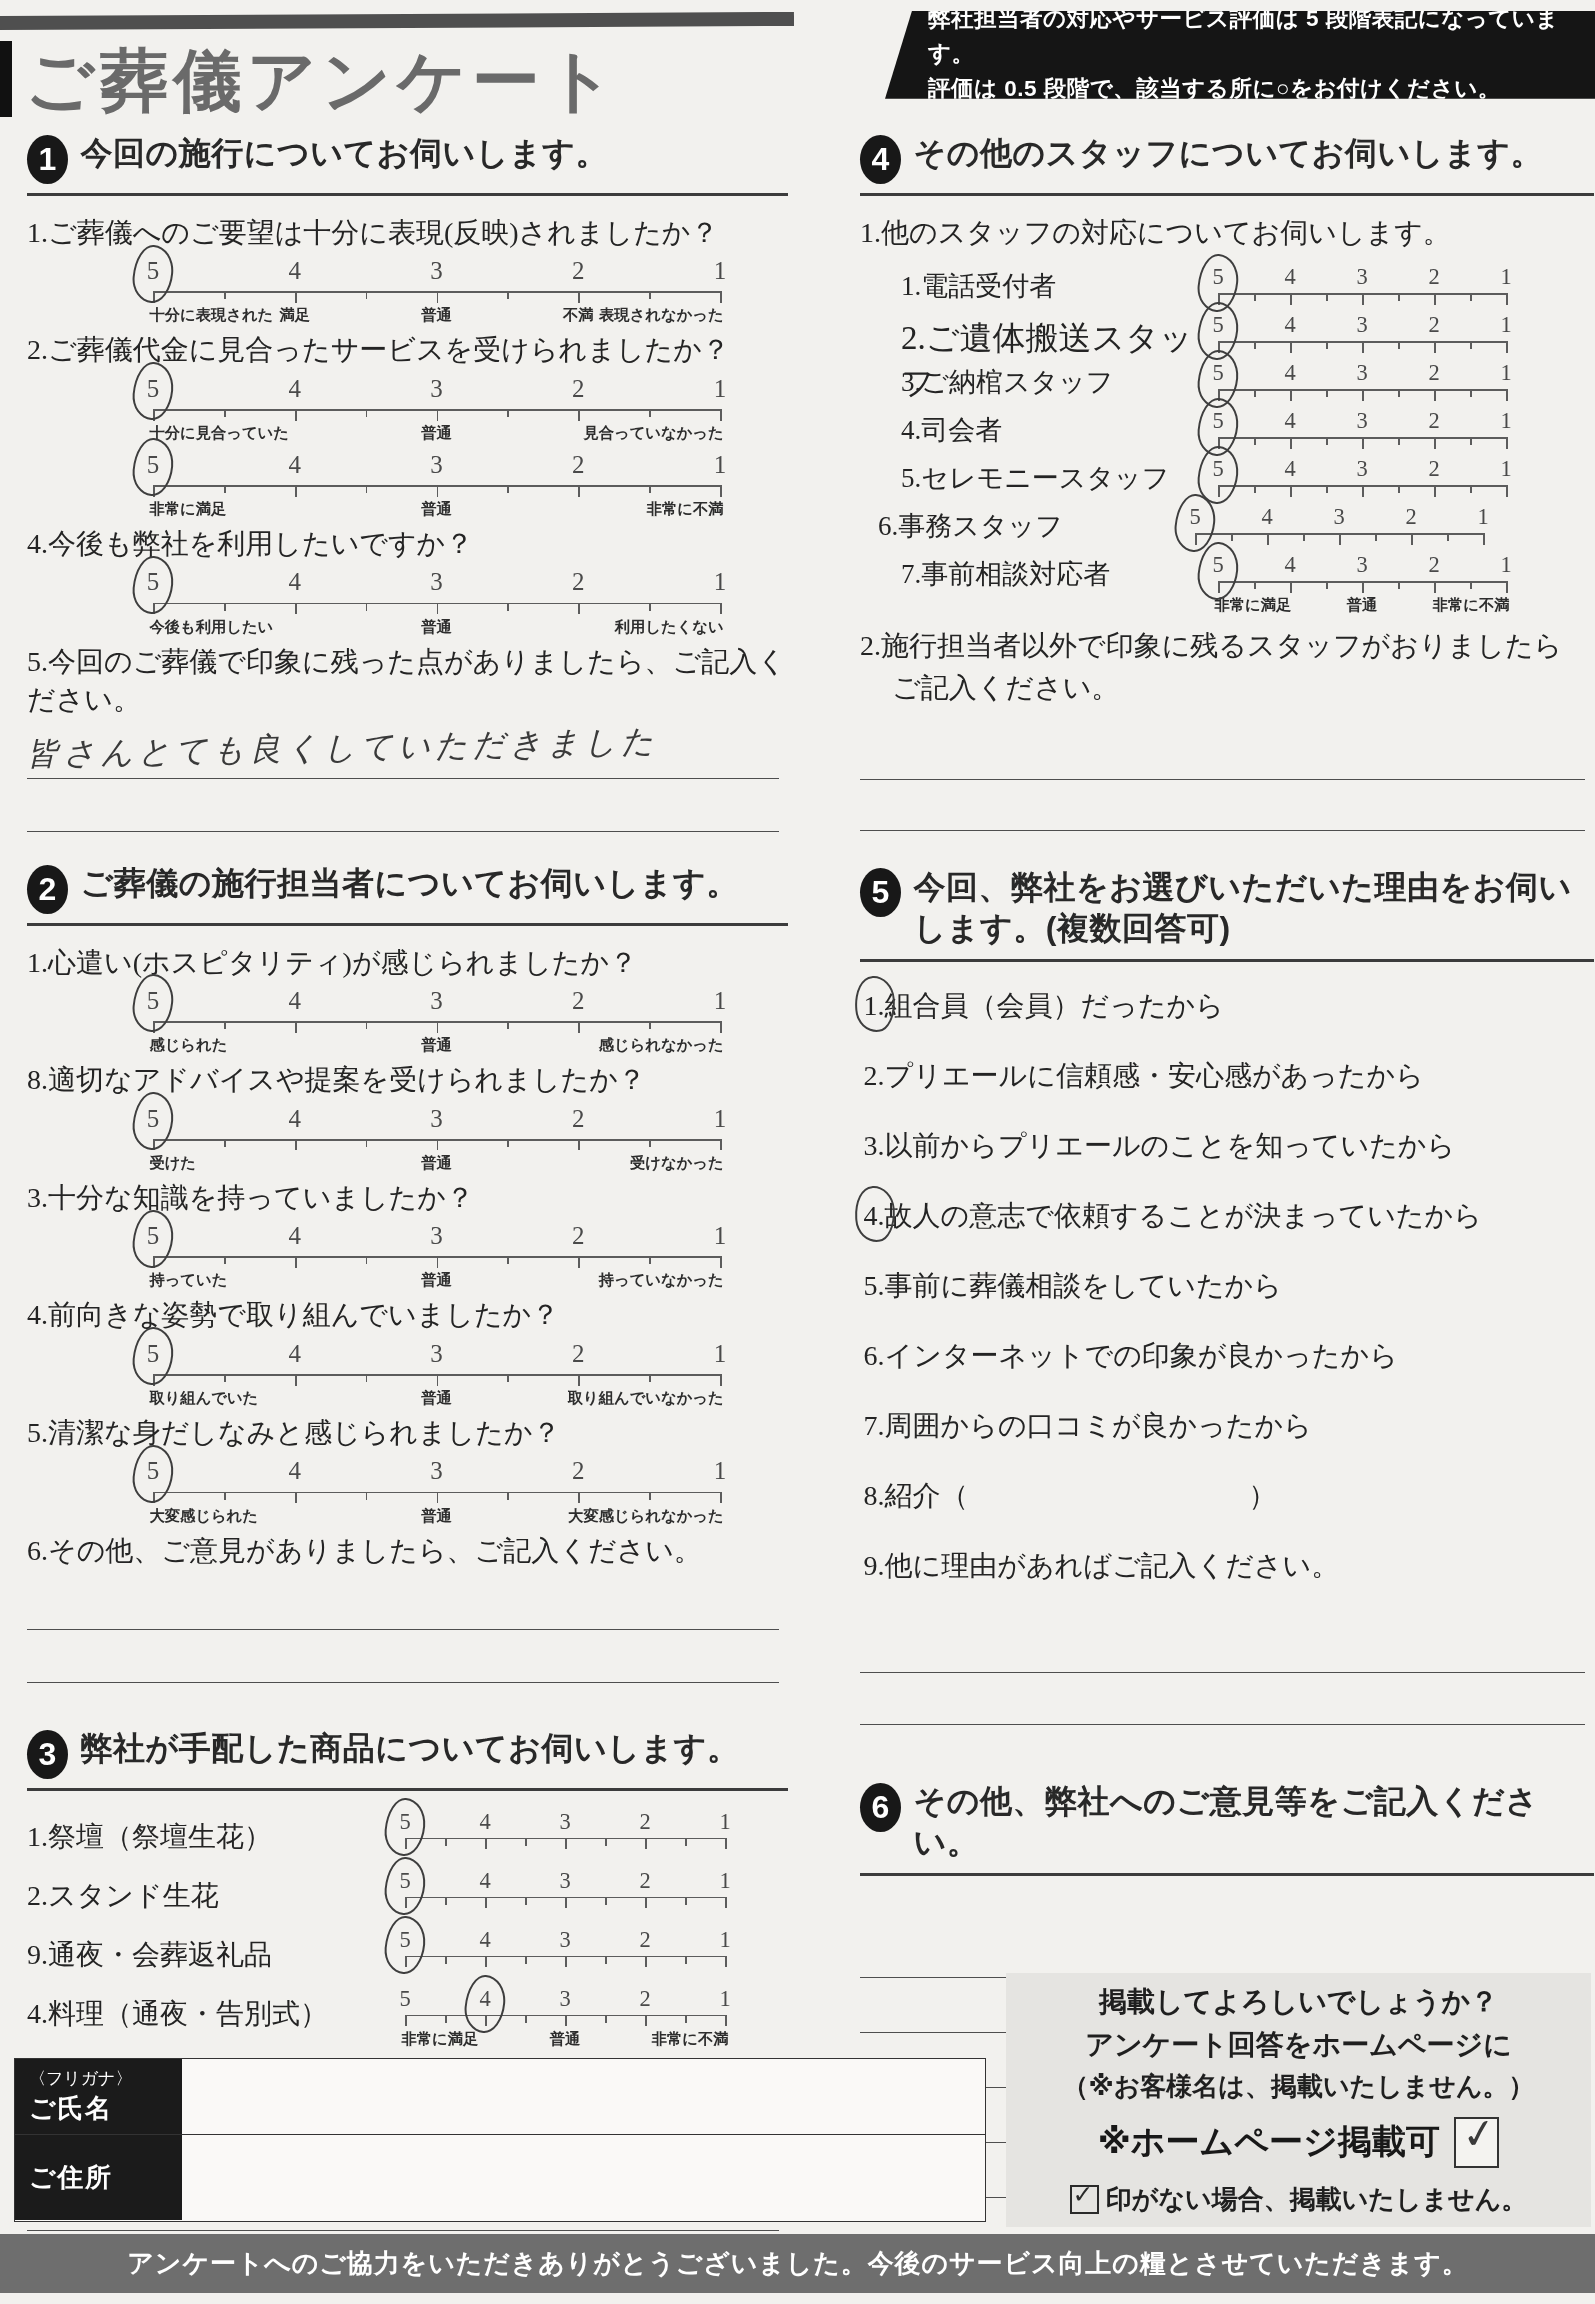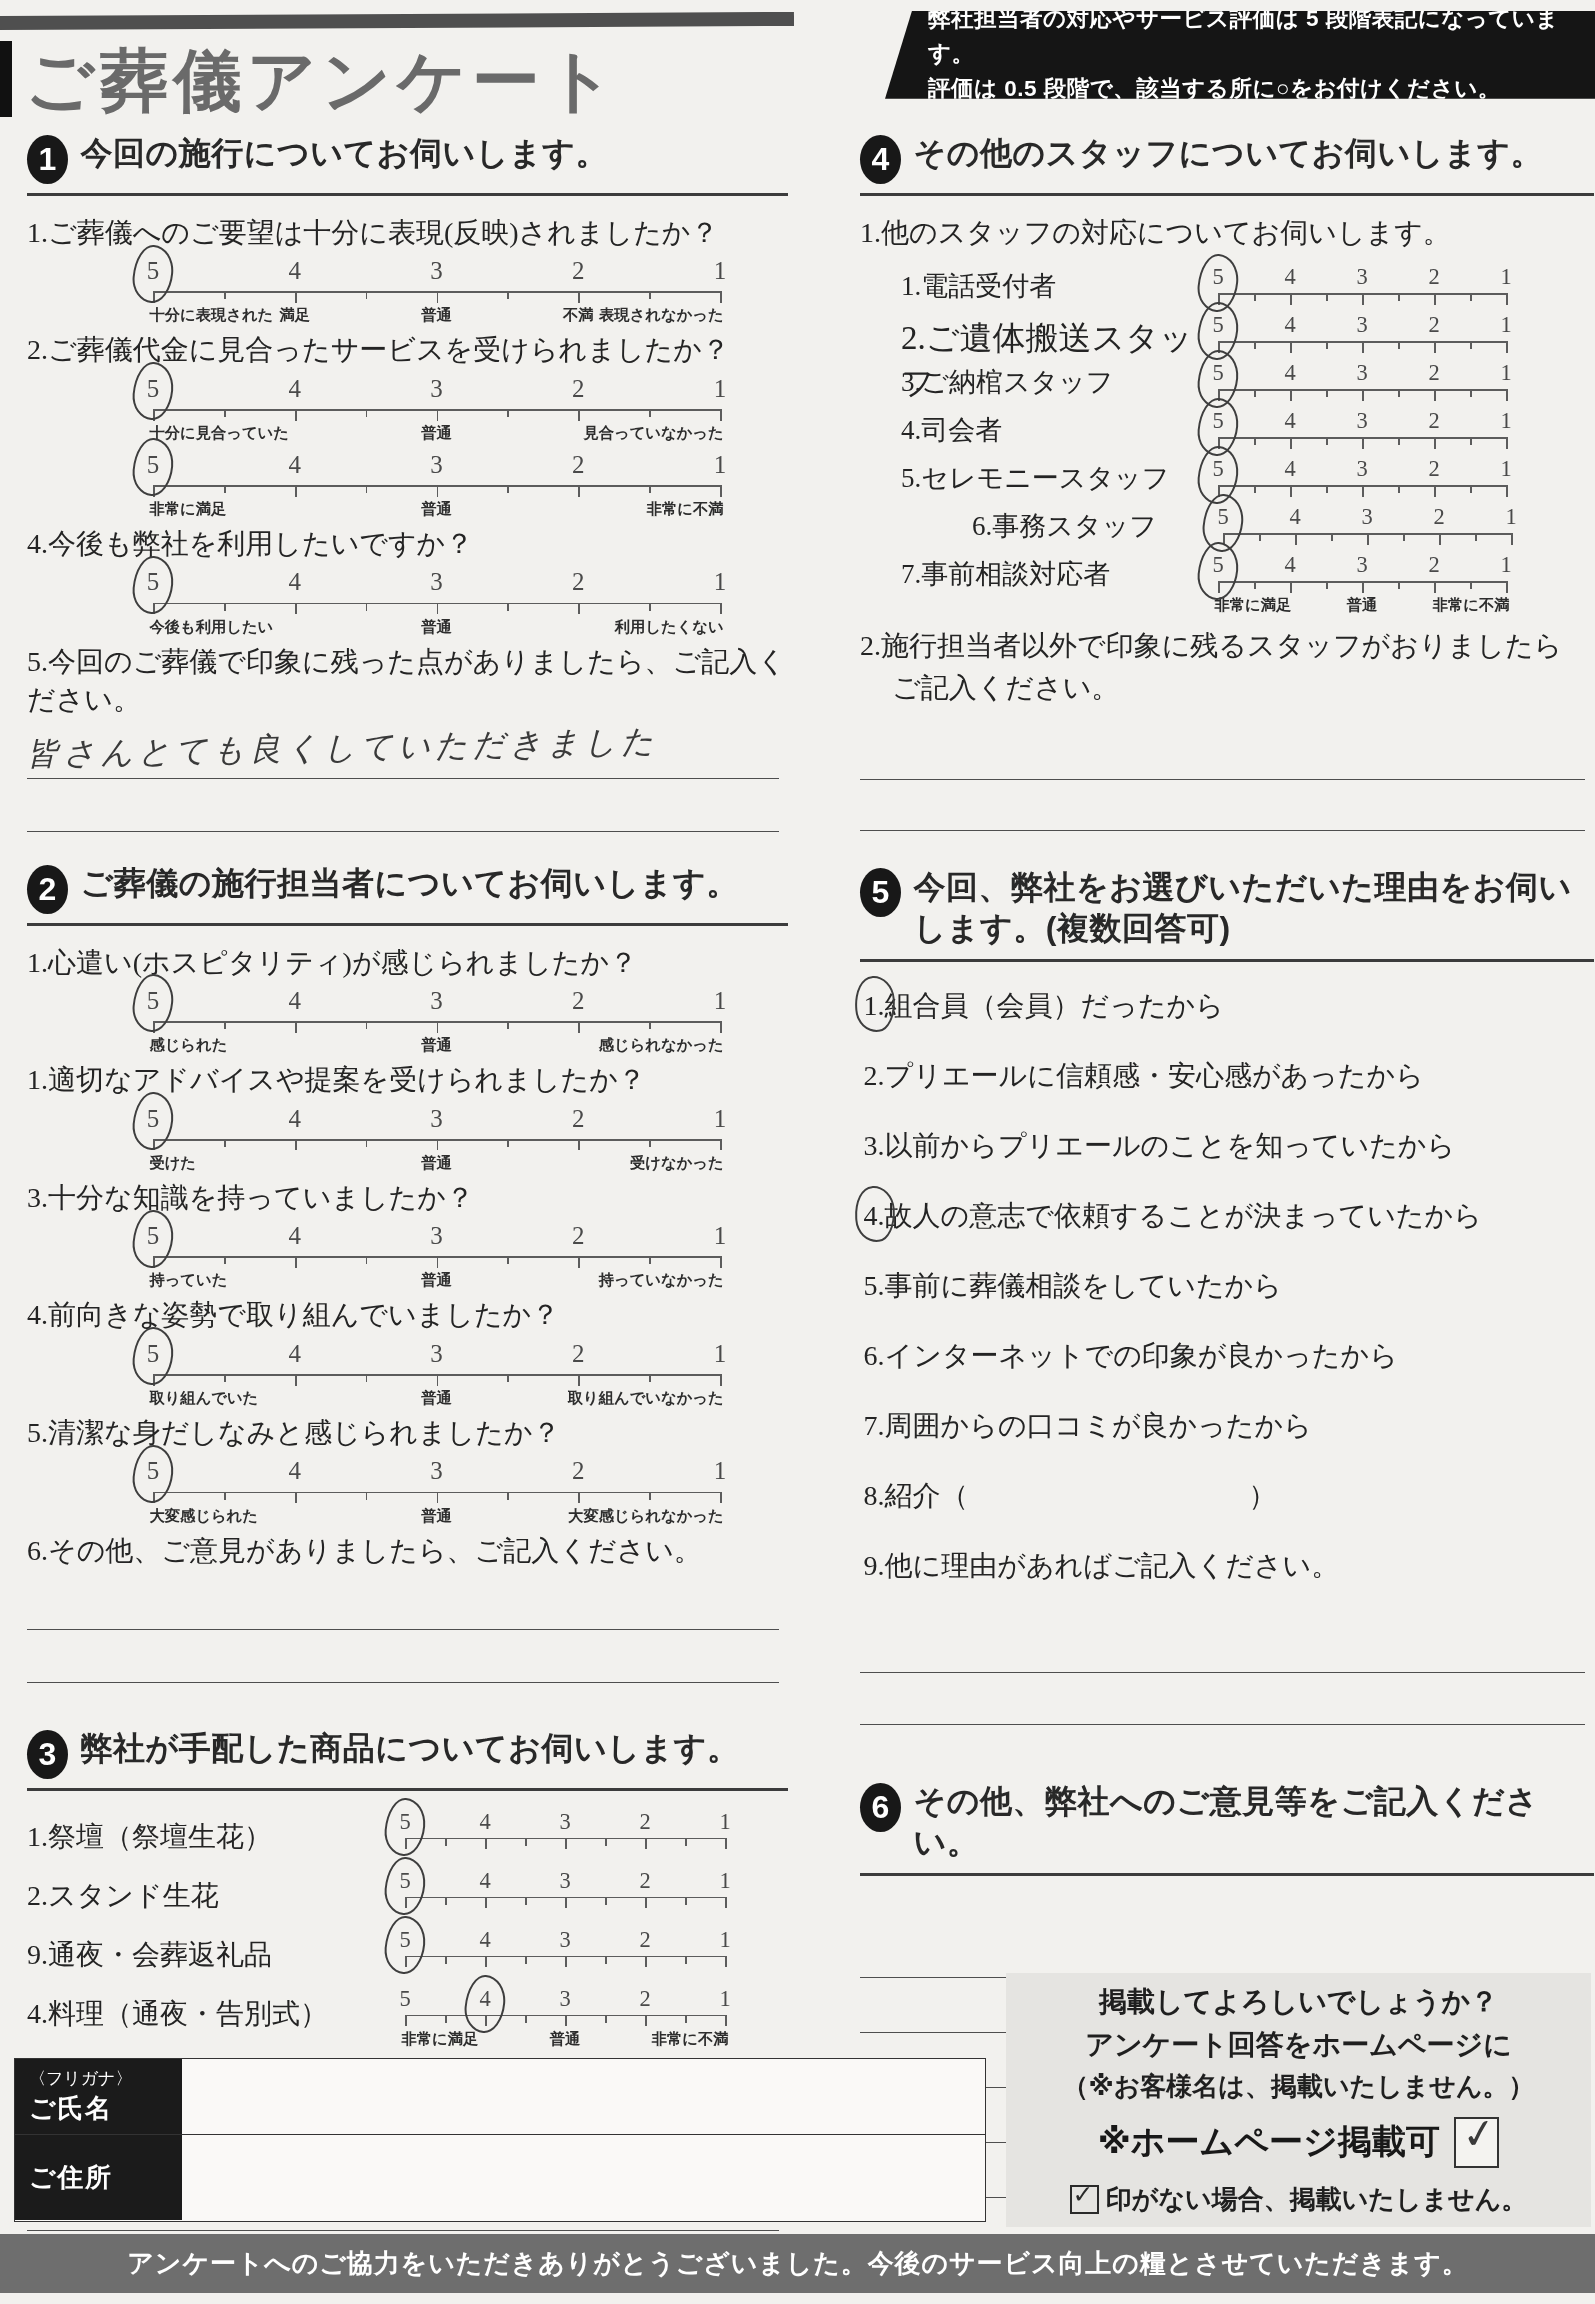--- a/index.html
+++ b/index.html
@@ -232,21 +232,21 @@
             <div class="tick major" style="left: 75%;"></div>
             <div class="tick minor" style="left: 87.5%;"></div>
             <div class="tick major" style="left: 100%;"></div>
             <span class="slabel" style="left: 0%; transform: translateX(-3.6px);">感じられた</span>
             <span class="slabel" style="left: 50%; transform: translateX(-50%);">普通</span>
             <span class="slabel" style="left: 100%; transform: translateX(calc(-100% + 3.6px));">感じられなかった</span>
             <div class="circle" style="left: 0%;"></div>
           </div>
         </div>
         <div class="q">
-          <div class="q-text">1.適切なアドバイスや提案を受けられましたか？</div>
+          <div class="q-text">8.適切なアドバイスや提案を受けられましたか？</div>
           <div class="scale scale-std">
             <span class="num" style="left: 0%;">5</span>
             <span class="num" style="left: 25%;">4</span>
             <span class="num" style="left: 50%;">3</span>
             <span class="num" style="left: 75%;">2</span>
             <span class="num" style="left: 100%;">1</span>
             <div class="base"></div>
             <div class="tick major" style="left: 0%;"></div>
             <div class="tick minor" style="left: 12.5%;"></div>
             <div class="tick major" style="left: 25%;"></div>
@@ -546,21 +546,21 @@
             <div class="tick major" style="left: 25%;"></div>
             <div class="tick minor" style="left: 37.5%;"></div>
             <div class="tick major" style="left: 50%;"></div>
             <div class="tick minor" style="left: 62.5%;"></div>
             <div class="tick major" style="left: 75%;"></div>
             <div class="tick minor" style="left: 87.5%;"></div>
             <div class="tick major" style="left: 100%;"></div>
             <div class="circle" style="left: 0%;"></div>
           </div>
         </div>
-        <div class="item-row" style="height: 48px; margin-left: 46px; text-align: center;">
+        <div class="item-row" style="height: 48px; margin-left: 18px;">
           <div class="item-label" style="width: 317px; font-size: 27px; padding-top: 3.6px;">6.事務スタッフ</div>
           <div class="scale sm" style="width: 288px;">
             <span class="num" style="left: 0%;">5</span>
             <span class="num" style="left: 25%;">4</span>
             <span class="num" style="left: 50%;">3</span>
             <span class="num" style="left: 75%;">2</span>
             <span class="num" style="left: 100%;">1</span>
             <div class="base"></div>
             <div class="tick major" style="left: 0%;"></div>
             <div class="tick minor" style="left: 12.5%;"></div>

